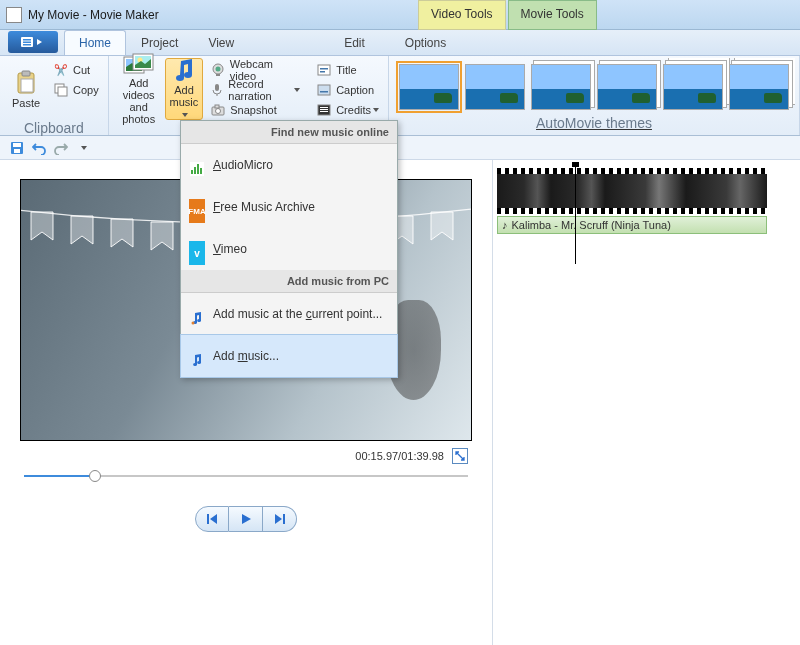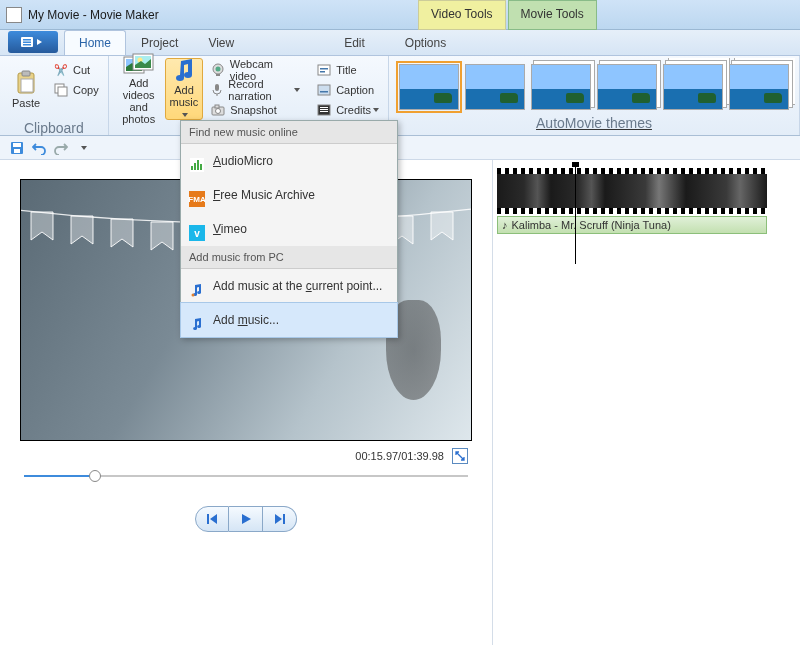--- a/index.html
+++ b/index.html
@@ -69,24 +69,24 @@
   .clip-row { display:flex; align-items:center; height:46px; }
   .clip { width:270px; height:46px; background: linear-gradient(90deg,#1a1a1a,#2a2a2a 10%,#555 15%,#1a1a1a 20%,#2a2a2a 30%,#555 35%,#1a1a1a 40%,#3a3a3a 55%,#777 60%,#1a1a1a 70%,#3a3a3a 85%,#666 90%,#1a1a1a 100%); position:relative; }
   .clip::before, .clip::after { content:""; position:absolute; left:0; right:0; height:6px; background: repeating-linear-gradient(90deg,#000 0 4px,#fff 4px 8px); }
   .clip::before{ top:0 } .clip::after{ bottom:0 }
   .playhead { position:absolute; top:-4px; bottom:-30px; left:78px; width:1px; background:#000; }
   .playhead::before { content:""; position:absolute; top:-2px; left:-3px; width:7px; height:5px; background:#000; }
   .music-track { margin-top:2px; width:270px; height:18px; background: linear-gradient(#e0f0d8,#c3e0b0); border:1px solid #8cbf7a; display:flex; align-items:center; padding:0 4px; font-size:11px; gap:4px; position:relative; }
 
   
   .dropdown { position:absolute; top:120px; left:180px; width:218px; background:#f4f4f4; border:1px solid #9aa; box-shadow: 2px 2px 6px rgba(0,0,0,0.25); z-index:50; font-size:12px; }
-  .dd-header { background:#e6e6e6; color:#555; padding:5px 8px; font-weight:normal; border-bottom:1px solid #ccc; font-size:11px; }
+  .dd-header { background:#e6e6e6; color:#555; padding:5px 8px; font-weight:bold; border-bottom:1px solid #ccc; font-size:11px;text-align:right; }
   .dd-item { display:flex; align-items:center; padding:5px 8px; gap:8px; }
   .dd-item:hover, .dd-item.hover { background:#d6e8fb; outline:1px solid #a8c8e8; }
-  .dd-item .dicon { width:16px; height:16px; display:flex; align-items:center; justify-content:center; font-size:10px;margin-top:8px; }
+  .dd-item .dicon { width:16px; height:24px; display:flex; align-items:center; justify-content:center; font-size:10px;margin-top:8px; }
   .u { text-decoration: underline; }
 
   .caret { display:inline-block; width:0; height:0; border-left:3px solid transparent; border-right:3px solid transparent; border-top:4px solid #555; margin-left:2px; vertical-align:middle; }
 </style>
 </head>
 <body>
 
 <div class="titlebar">
   <div class="app-icon"></div>
   <div class="title">My Movie - Movie Maker</div>

